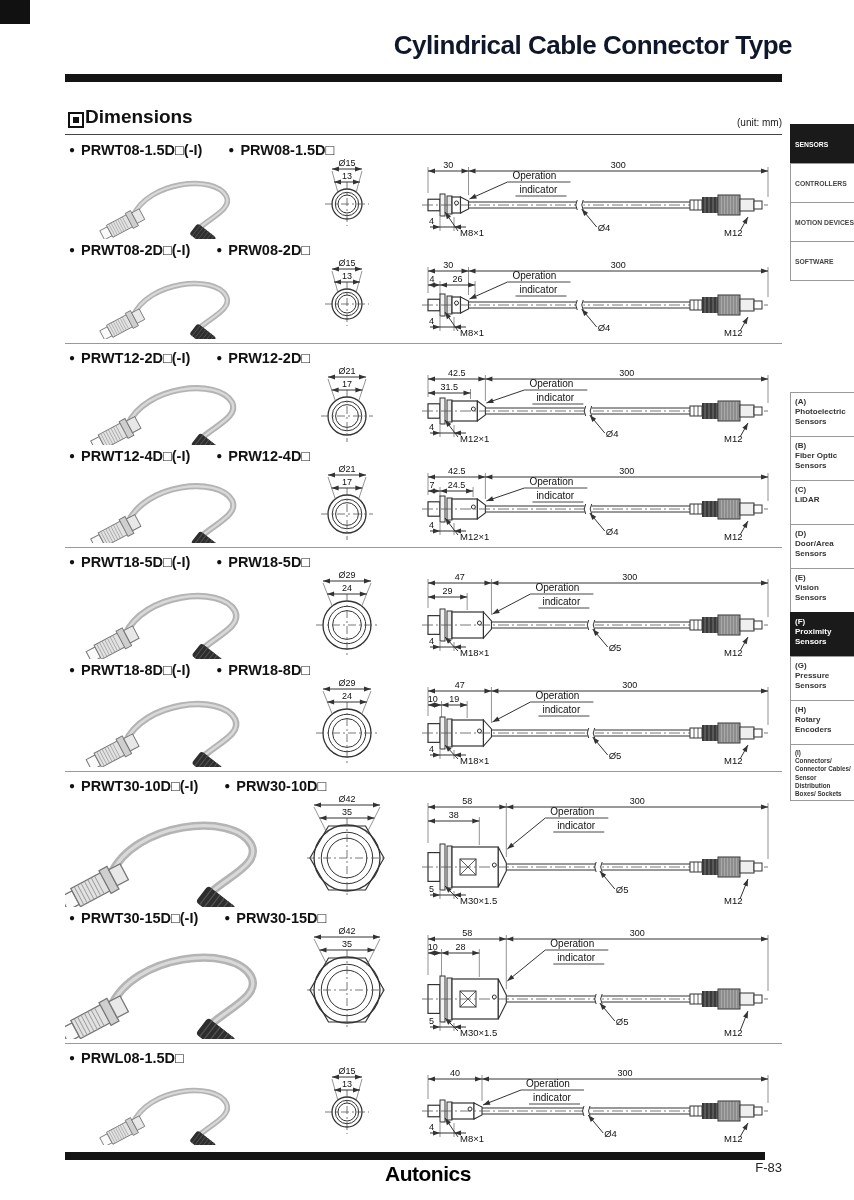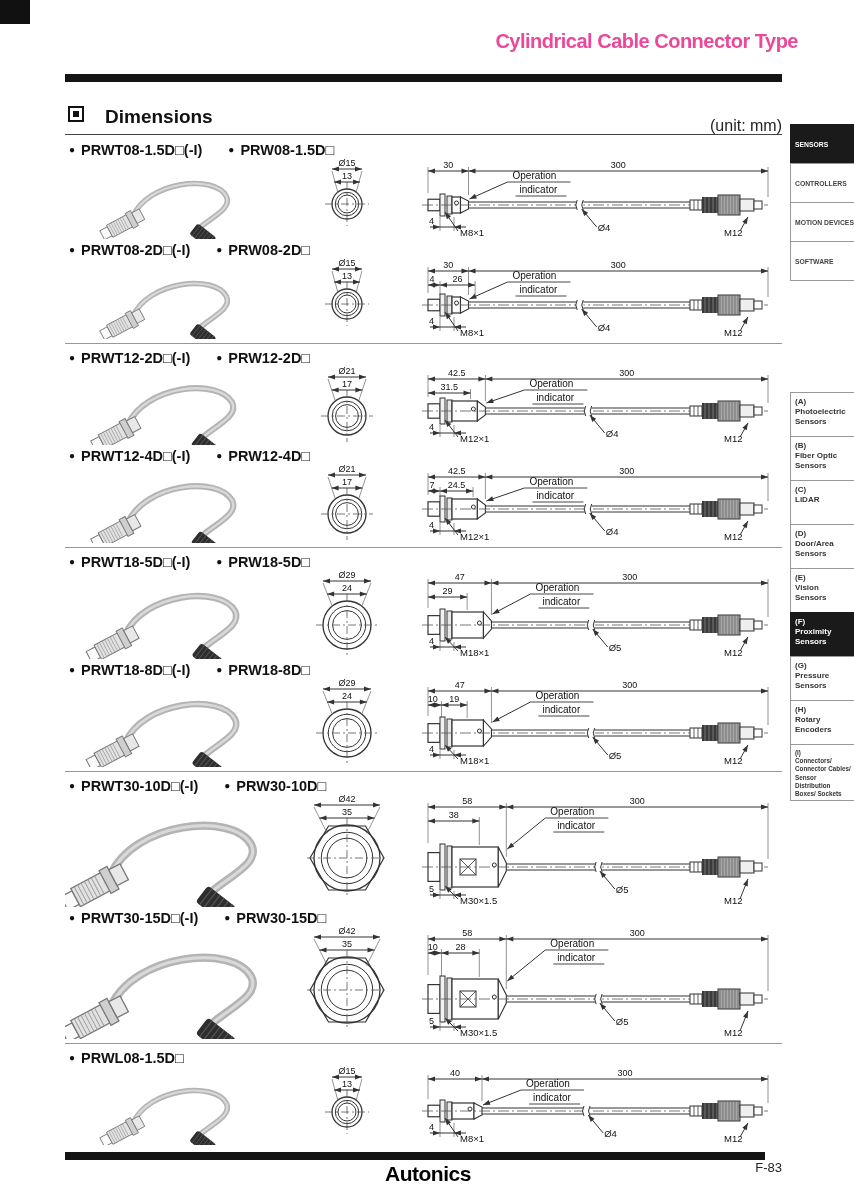--- a/index.html
+++ b/index.html
@@ -1,26 +1,26 @@
 <!DOCTYPE html>
 <html><head>
 <meta charset="utf-8">
 <style>
   html,body{margin:0;padding:0;}
   body{width:854px;height:1200px;background:#fff;position:relative;overflow:hidden;
        font-family:"Liberation Sans",sans-serif;color:#111;}
   .corner-mark{position:absolute;left:0;top:0;width:30px;height:24px;background:#111;}
-  .page-title{position:absolute;top:30px;right:56px;font-size:20px;font-weight:bold;
-              letter-spacing:-0.5px;color:#ec4899;}
+  .page-title{position:absolute;top:30px;right:62px;font-size:26px;font-weight:bold;
+              letter-spacing:-0.5px;color:#0f172a;}
   .title-bar{position:absolute;left:65px;top:74px;width:717px;height:8px;background:#141414;}
-  .dim-heading{position:absolute;left:68px;top:106px;display:flex;align-items:flex-start;gap:21px;}
+  .dim-heading{position:absolute;left:68px;top:106px;display:flex;align-items:flex-end;gap:1px;}
   .dim-marker{width:12px;height:12px;border:2px solid #111;display:flex;align-items:center;justify-content:center;}
   .dim-marker-inner{width:6px;height:6px;background:#111;}
   .dim-title{font-size:19px;font-weight:bold;}
-  .unit-note{position:absolute;right:72px;top:117px;font-size:16px;color:#222;}
+  .unit-note{position:absolute;right:72px;top:117px;font-size:10px;color:#222;}
   .heading-rule{position:absolute;left:65px;top:134px;width:717px;height:1px;background:#444;}
   .content{position:absolute;left:65px;top:139px;width:717px;}
   .group.sep{border-top:1px solid #999;padding-top:3px;margin-top:4px;}
   .product-title{height:18px;font-size:14.5px;font-weight:bold;display:flex;gap:26px;align-items:center;margin:2px 0 0 4px;}
   .model{display:flex;align-items:center;gap:6px;}
   .bullet{font-size:10px;line-height:1;}
   .drawing-row{display:flex;}
   .cell-photo{width:220px;}
   .cell-front{width:125px;}
   .cell-side{width:372px;text-decoration:underline;}

